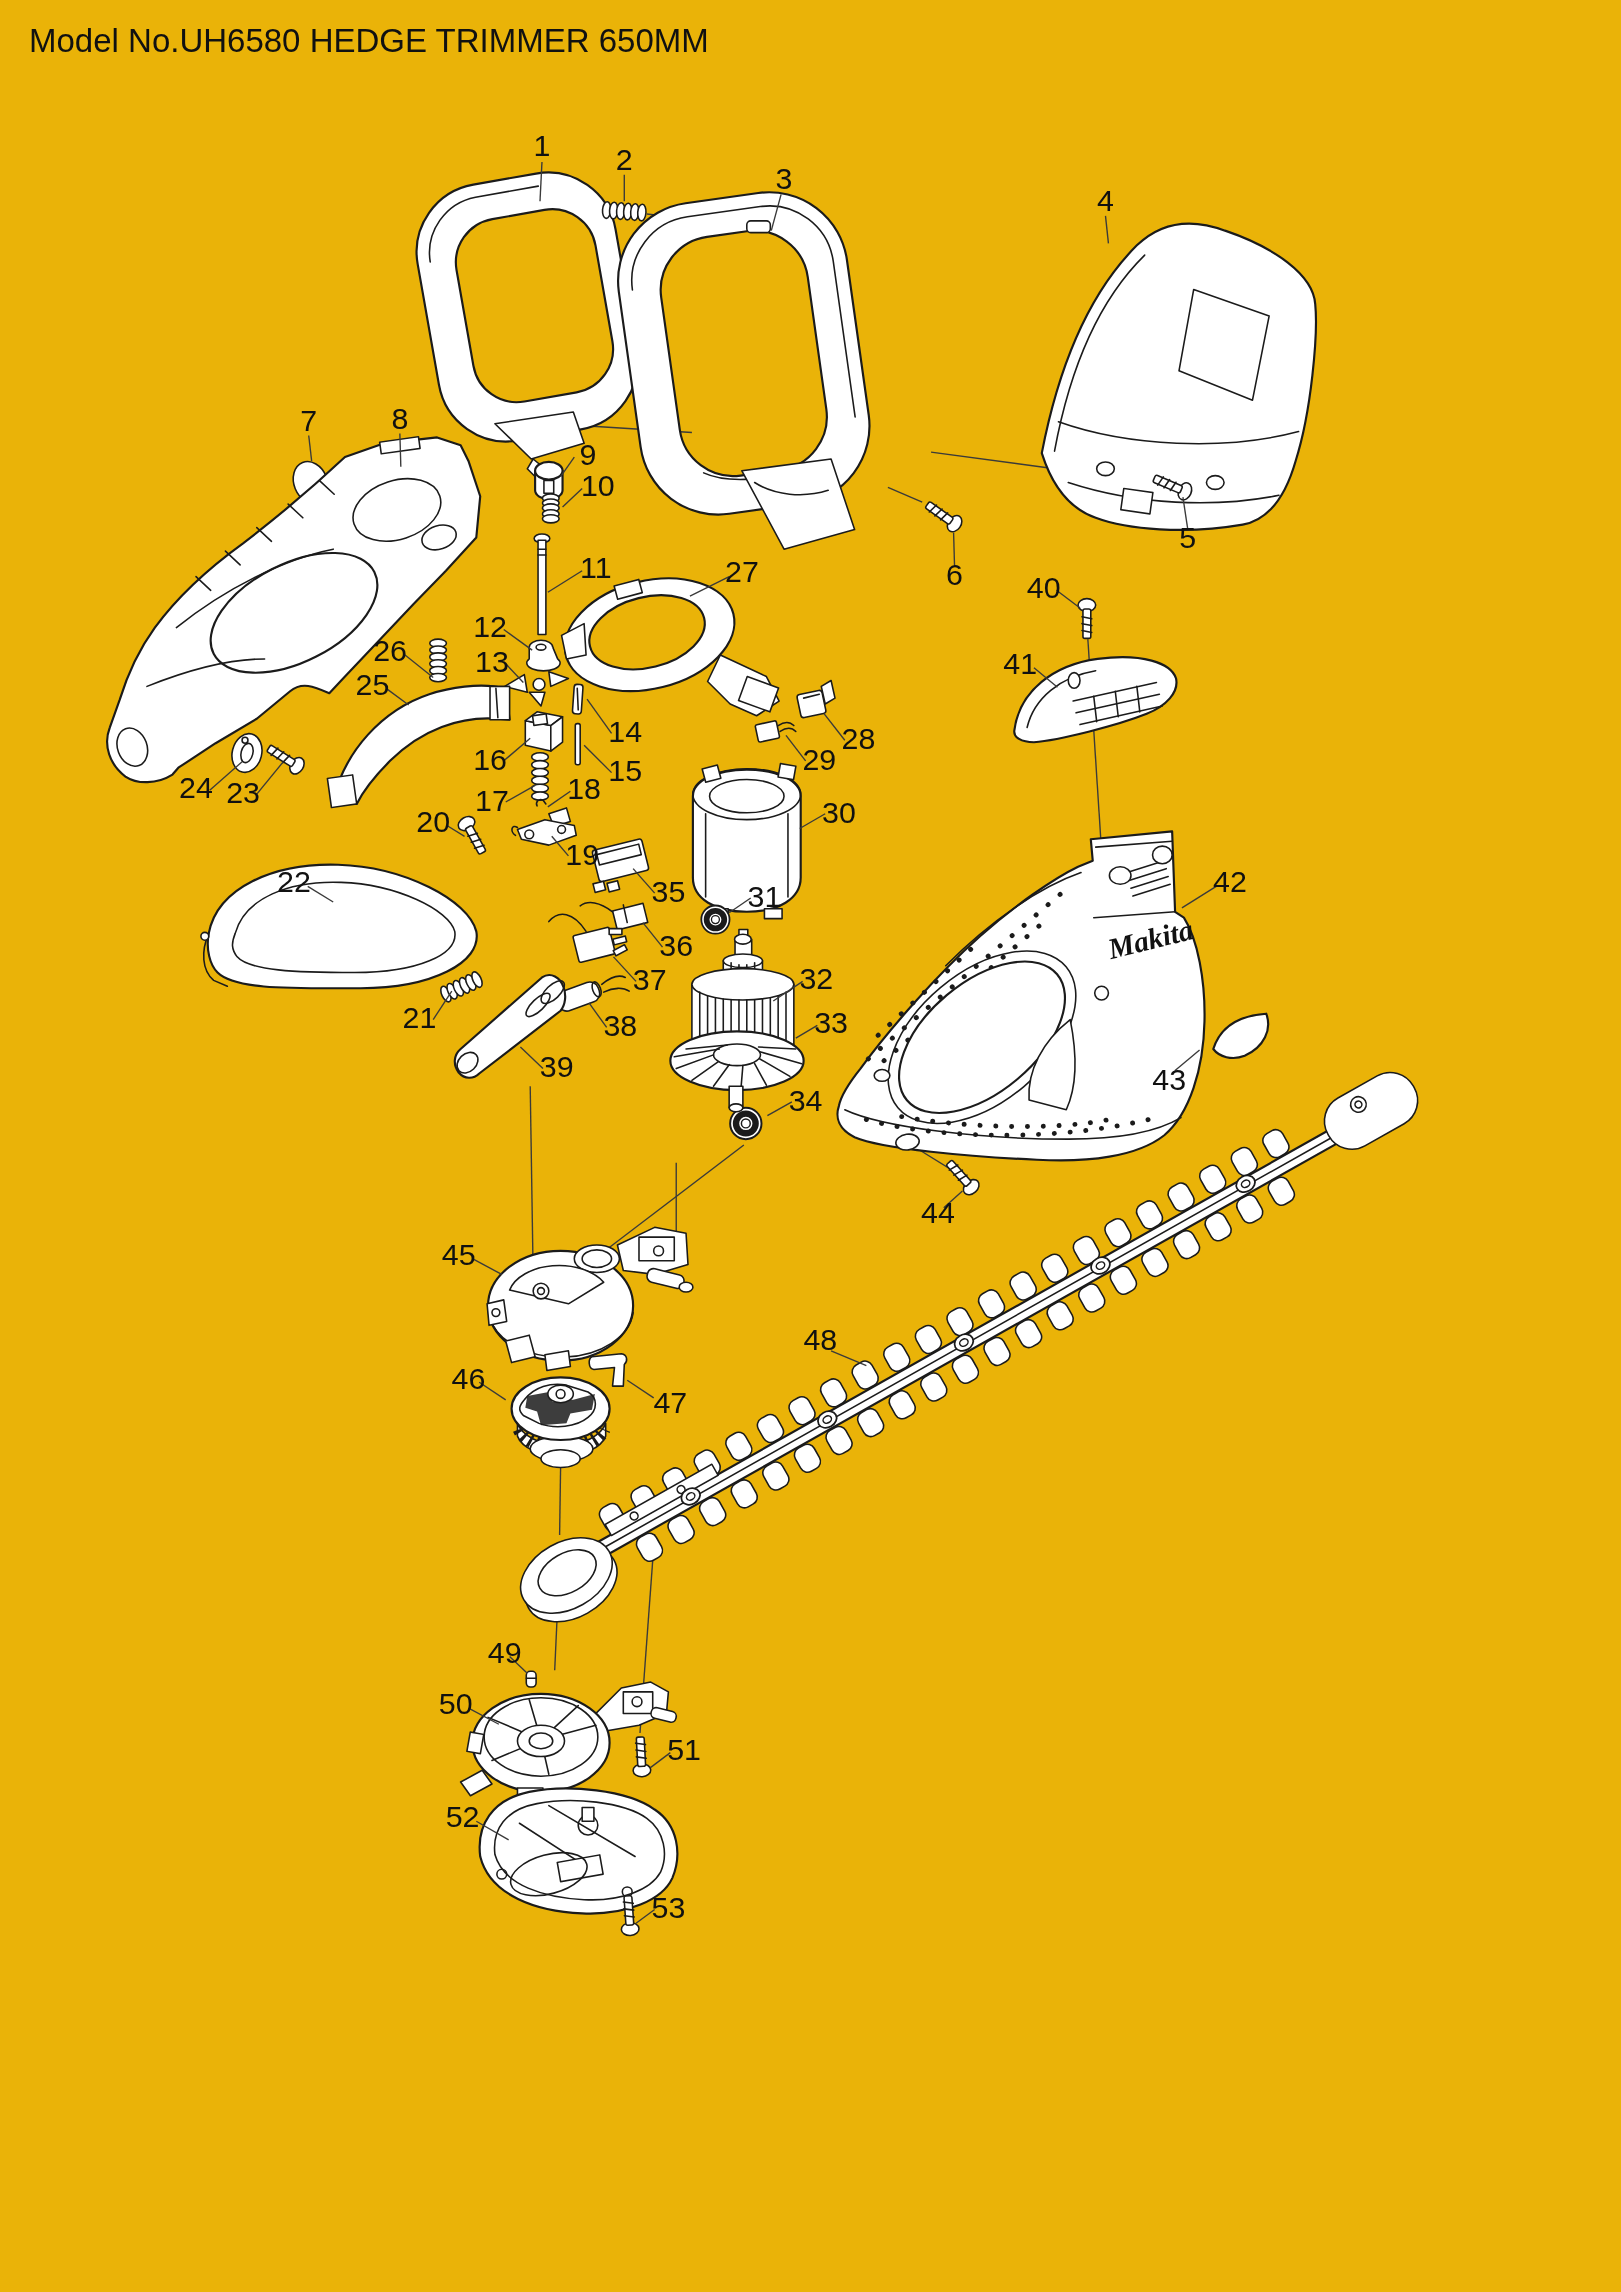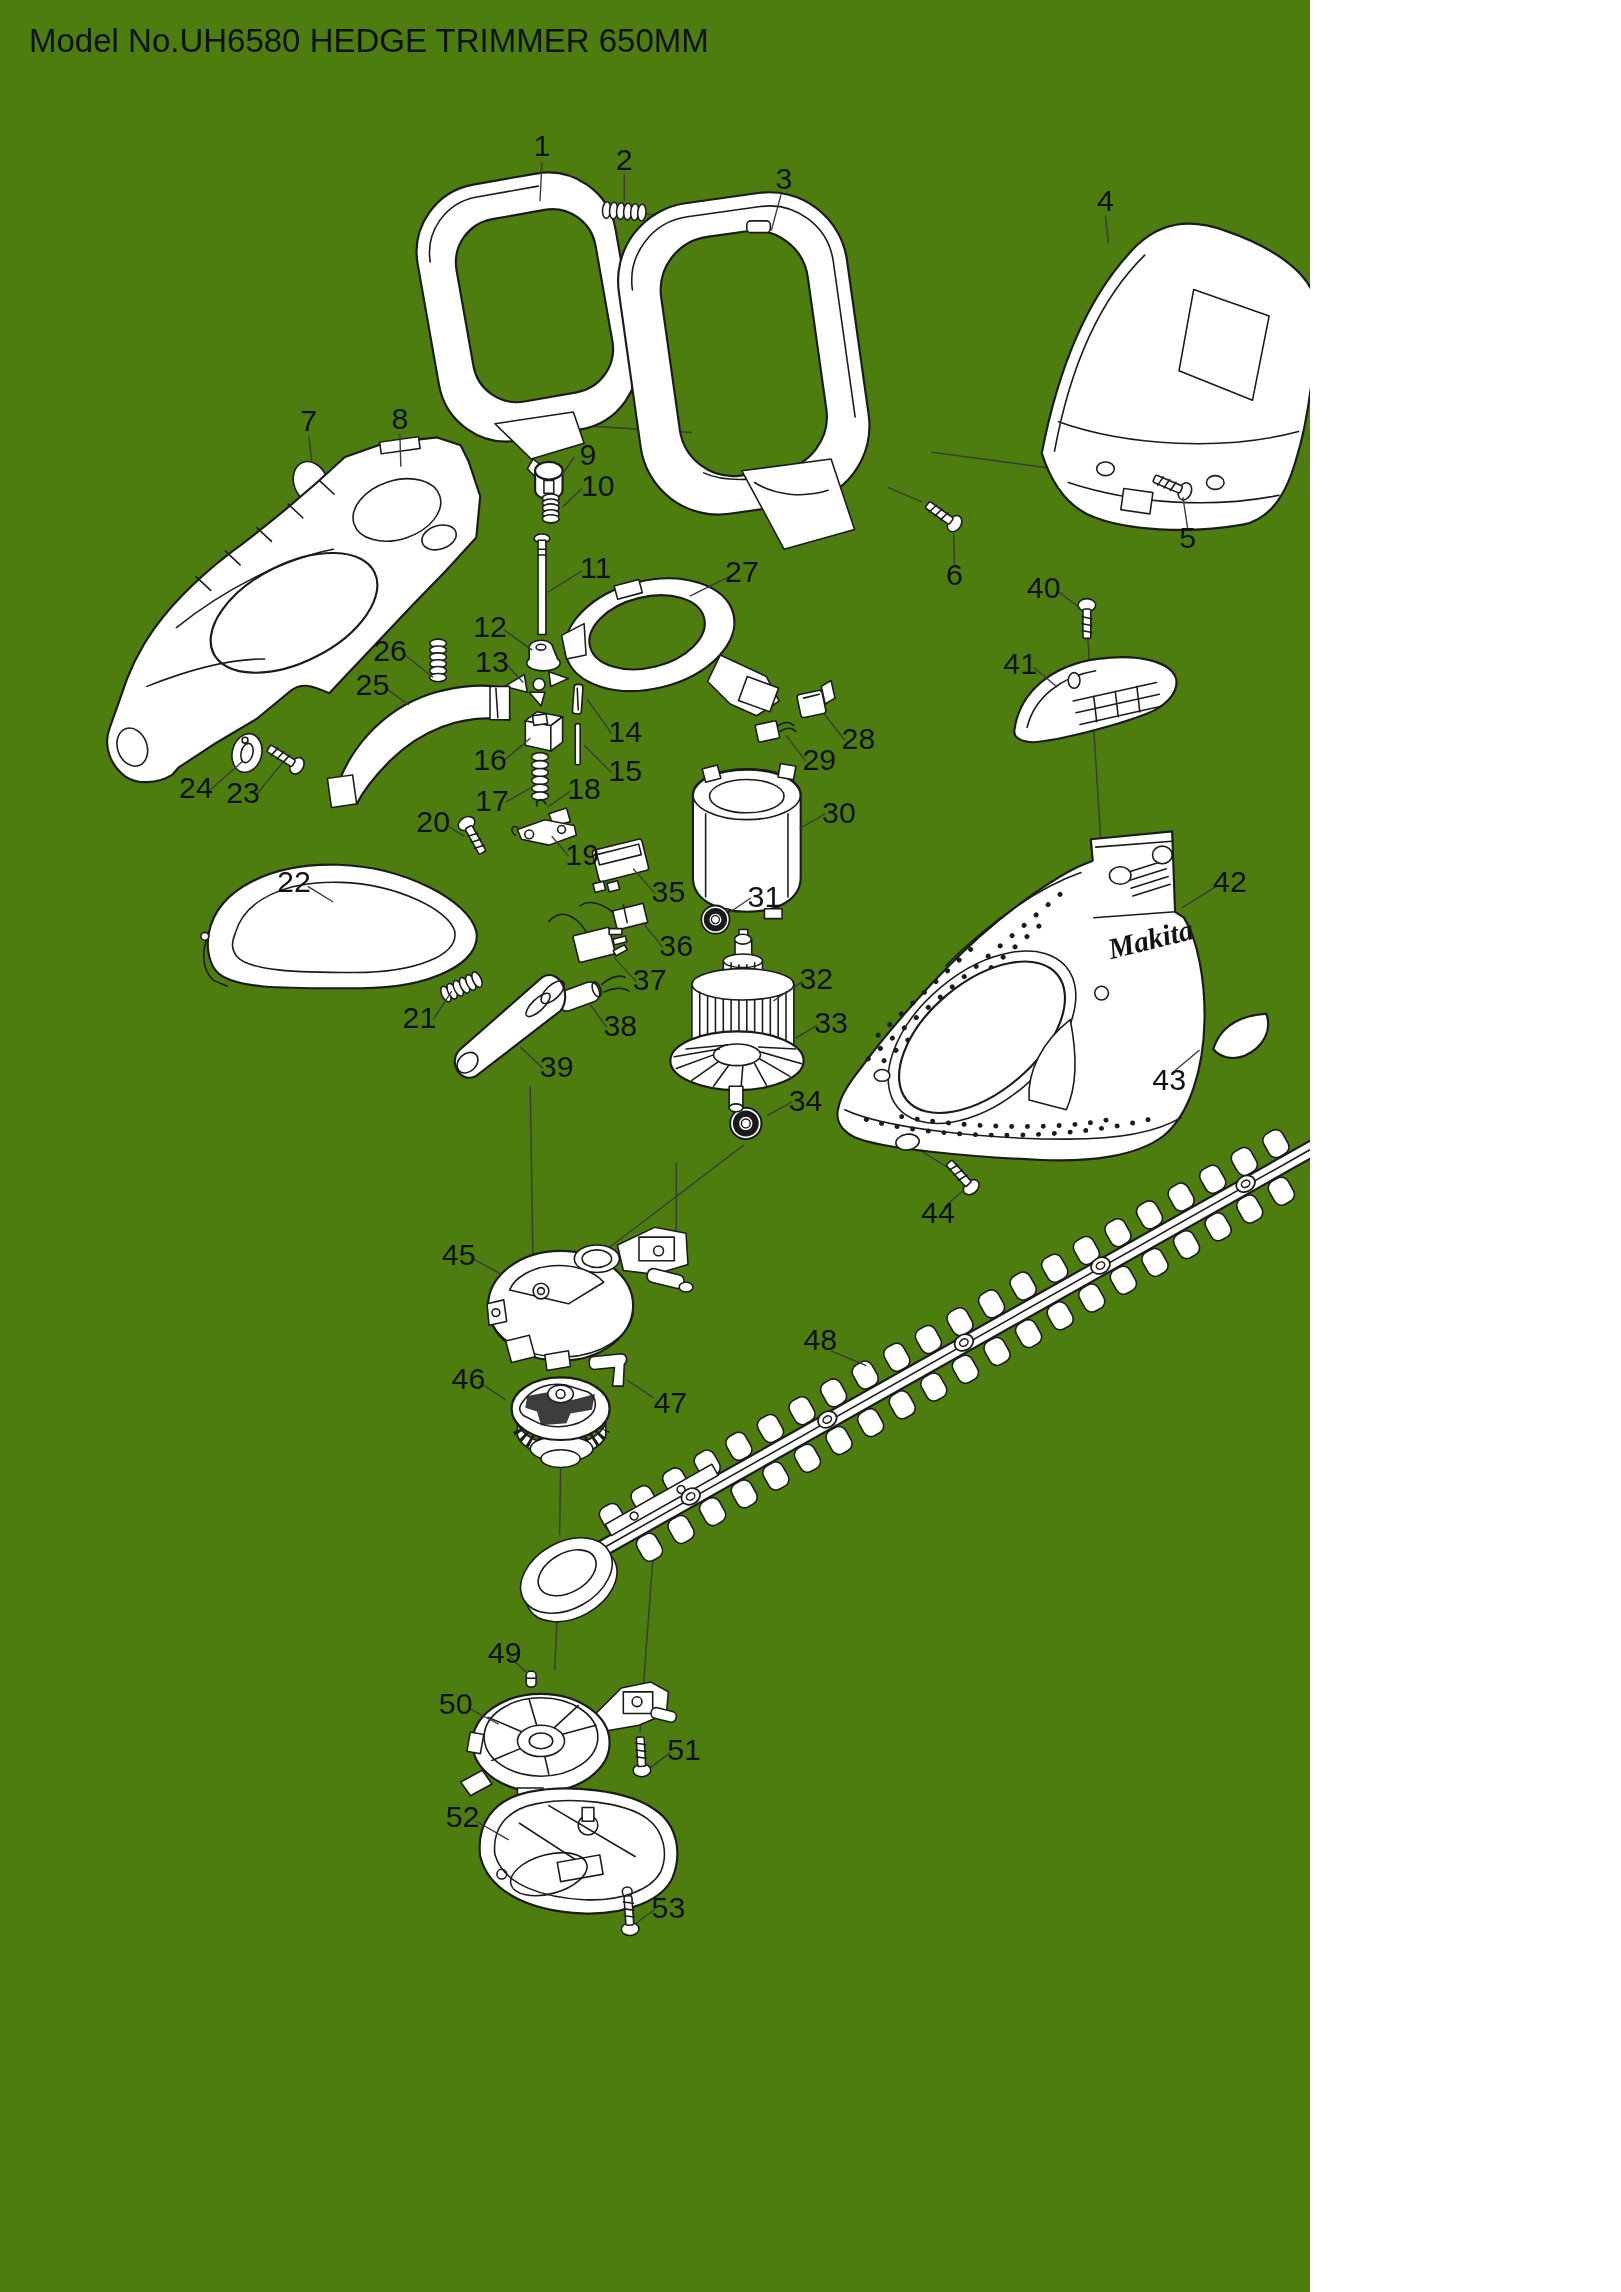--- a/index.html
+++ b/index.html
@@ -1,17 +1,17 @@
 <!DOCTYPE html>
 <html><head>
 <meta charset="utf-8">
 <style>
   html,body{margin:0;padding:0;background:#ffffff;}
-  .page{position:relative;width:1291px;height:2293px;background:#4d7c0f;overflow:hidden;
-        font-family:"Liberation Sans",sans-serif;padding-left:19px;}
+  .page{position:relative;width:1621px;height:2293px;background:#eab308;overflow:hidden;
+        font-family:"Liberation Sans",sans-serif;}
   .title{position:absolute;left:29px;top:21.6px;font-size:33px;color:#111;letter-spacing:0;
          font-family:"Liberation Sans",sans-serif;}
   svg{position:absolute;left:0;top:0;}
   .part{fill:#ffffff;stroke:#1b1b1b;stroke-width:2.2;stroke-linejoin:round;stroke-linecap:round;}
   .det{fill:none;stroke:#1b1b1b;stroke-width:1.6;stroke-linejoin:round;stroke-linecap:round;}
   .detf{fill:#ffffff;stroke:#1b1b1b;stroke-width:1.6;stroke-linejoin:round;}
   .dark{fill:#1b1b1b;stroke:none;}
   .lead{stroke:#3a3a3a;stroke-width:1.4;fill:none;}
   .lbl{font:31px "Liberation Sans",sans-serif;fill:#111;text-anchor:middle;}
   .dots{fill:none;stroke:#1b1b1b;stroke-width:5;stroke-linecap:round;stroke-dasharray:0.1 16;}

